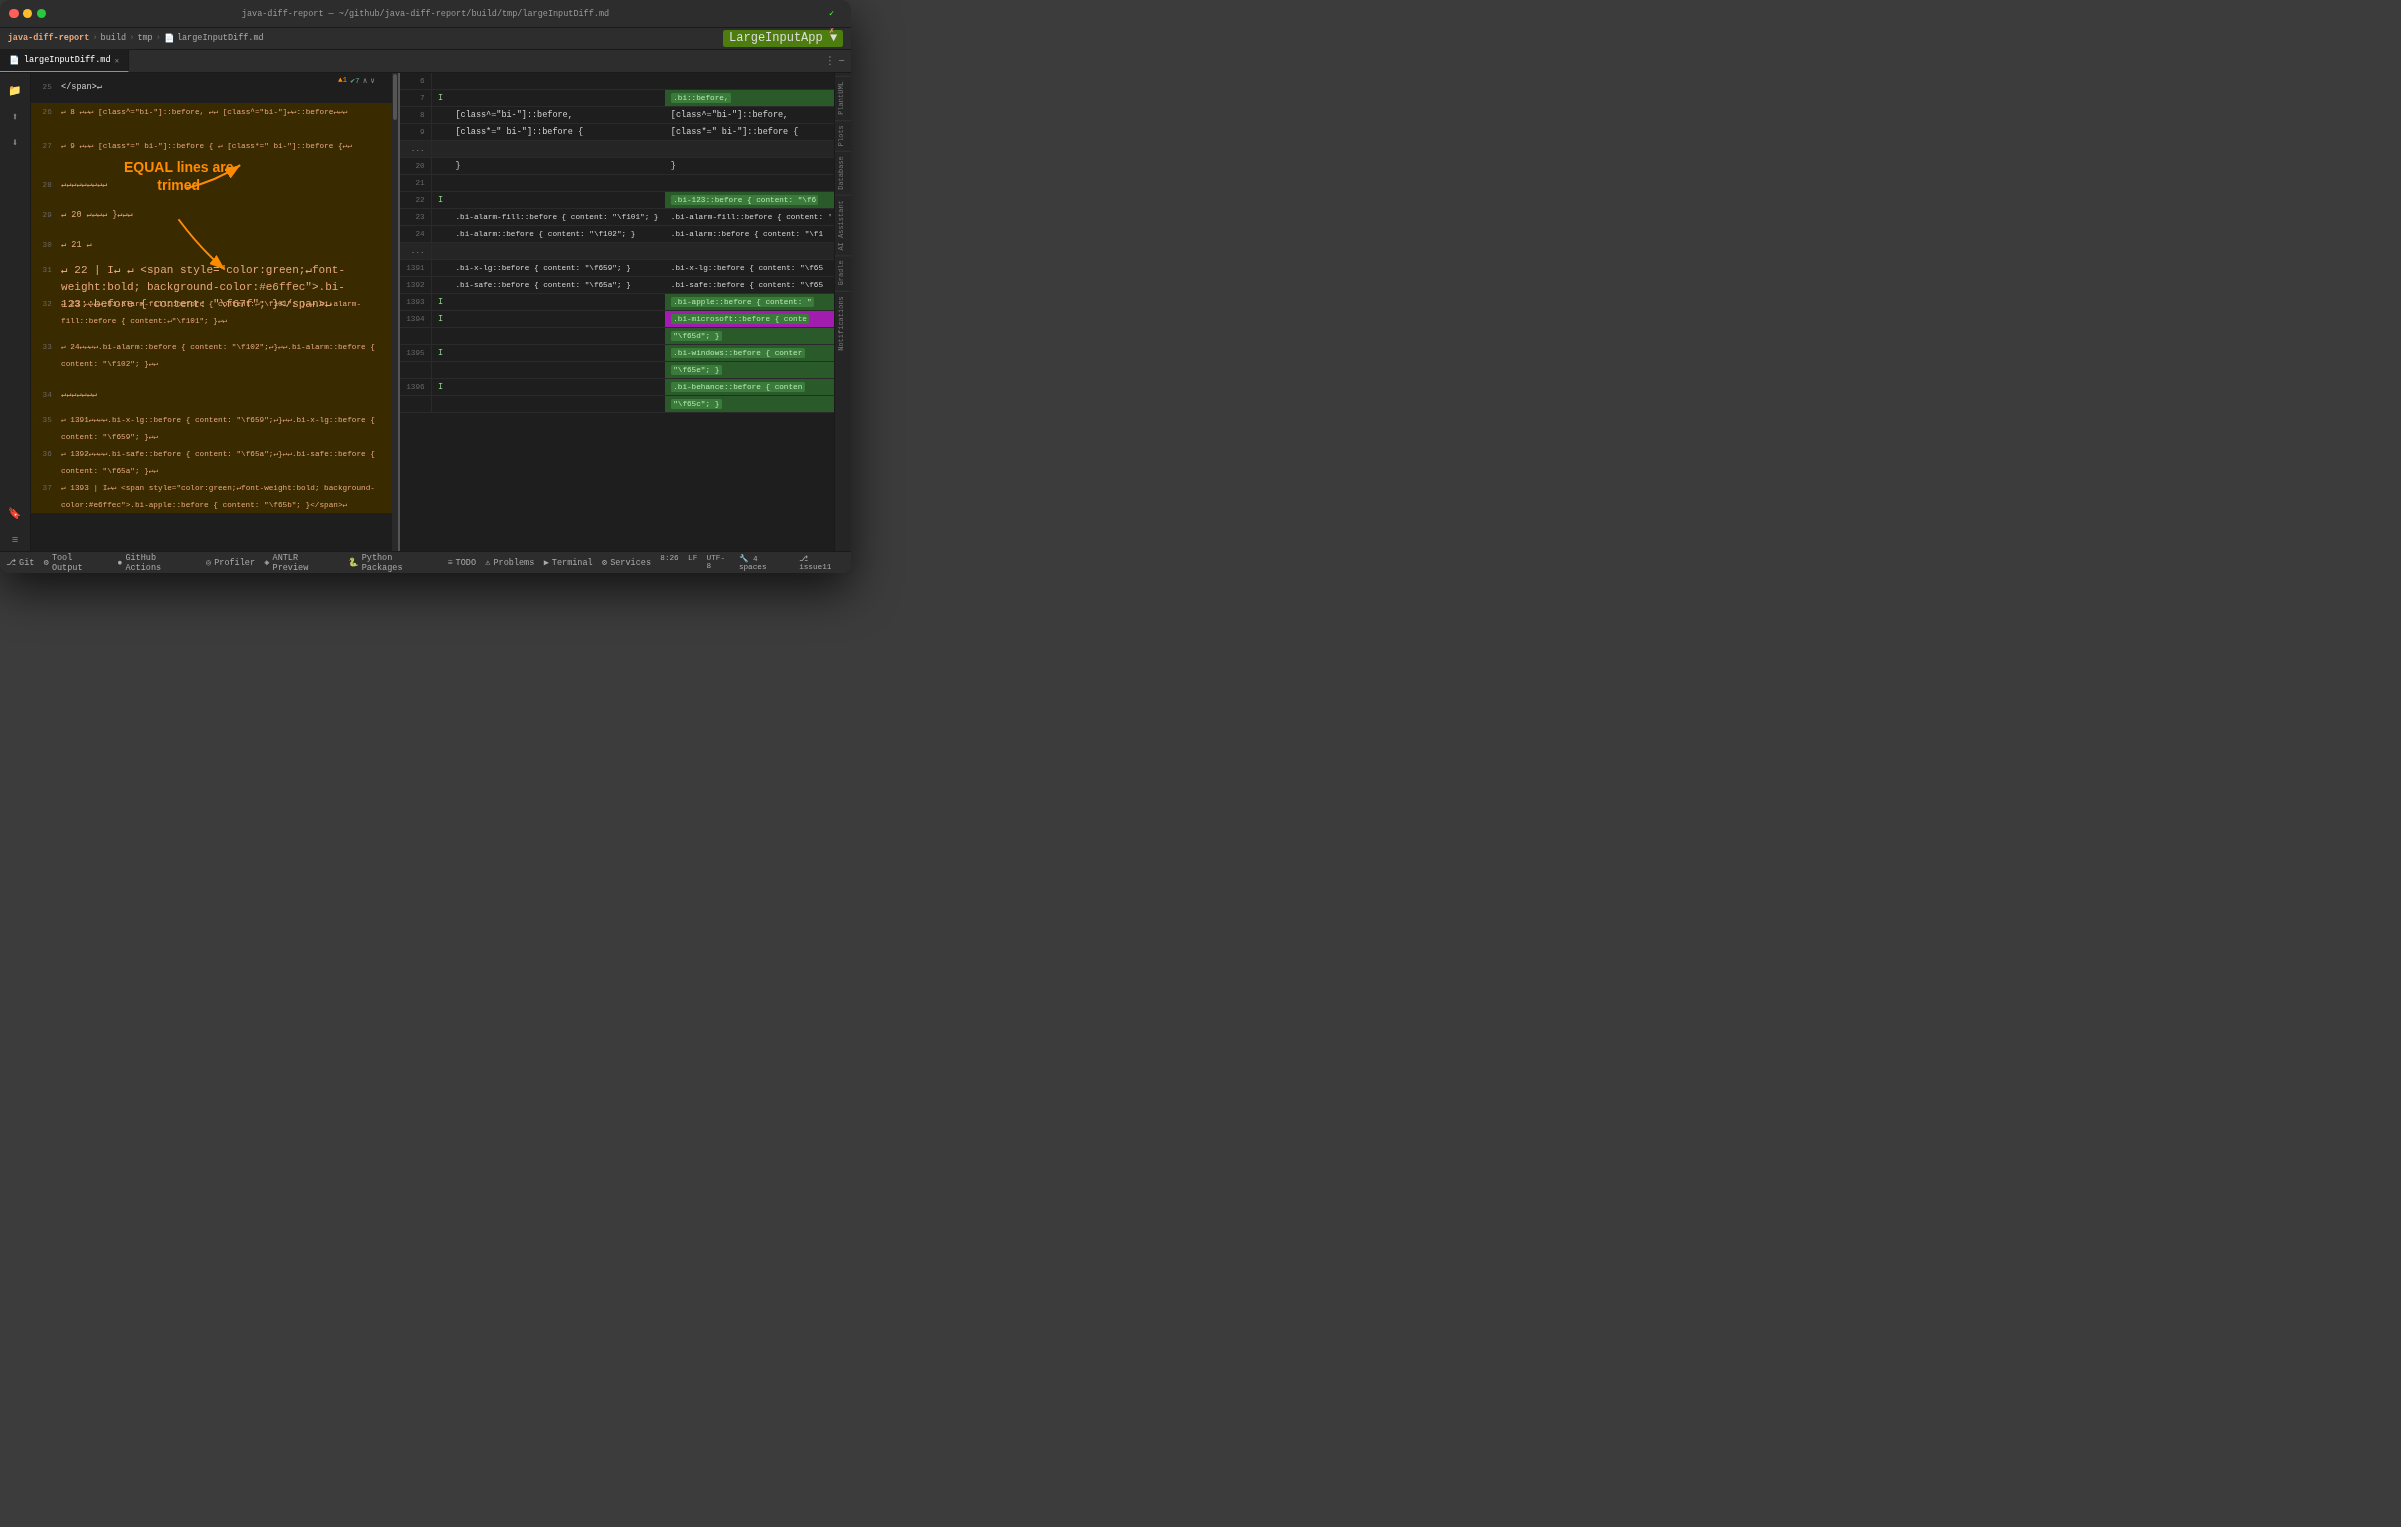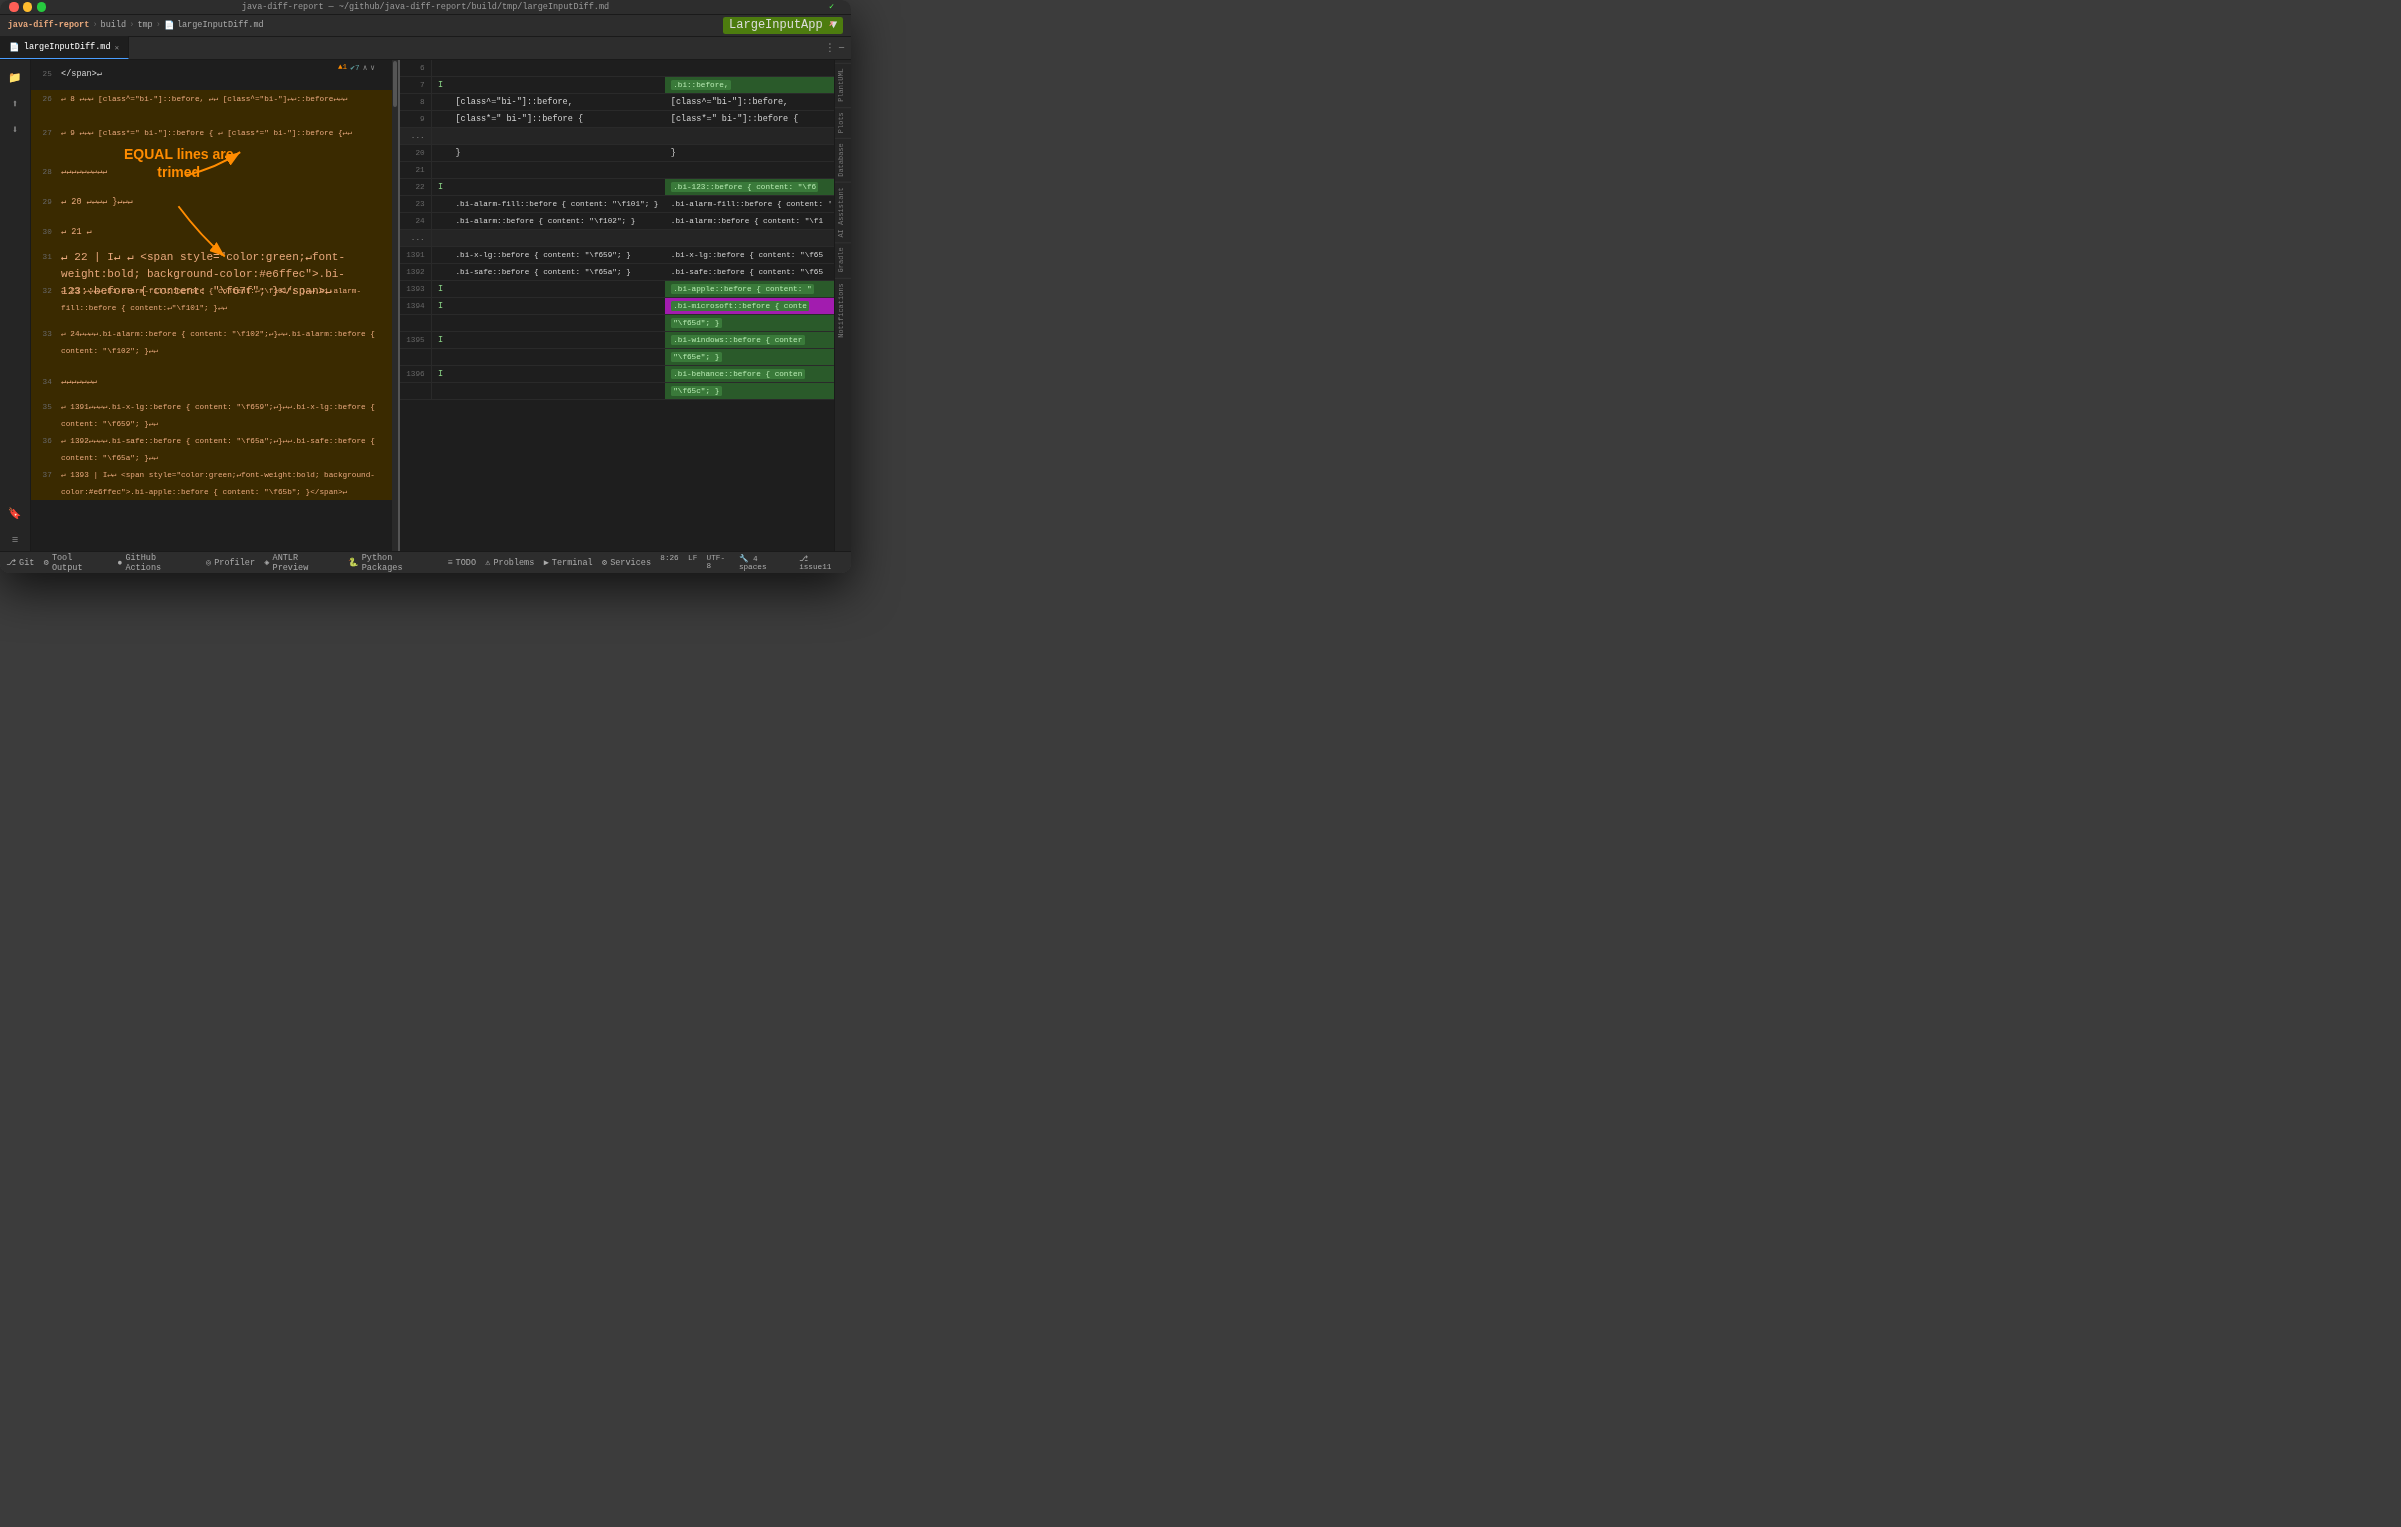--- a/index.html
+++ b/index.html
@@ -13,21 +13,21 @@
       width: 851px;
       height: 573px;
       border-radius: 9.3px;
       overflow: hidden;
       box-shadow: 0 15.5px 46px rgba(0,0,0,0.7);
     }
 
     
     .title-bar {
       background: #2d2d2d;
-      height: 15px;
+      height: 28px;
       display: flex;
       align-items: center;
       padding: 0 9.3px;
       position: relative;
       border-bottom: 0.8px solid #1a1a1a;
       flex-shrink: 0;
     }
     .title-bar-buttons {
       display: flex;
       gap: 4.6px;

